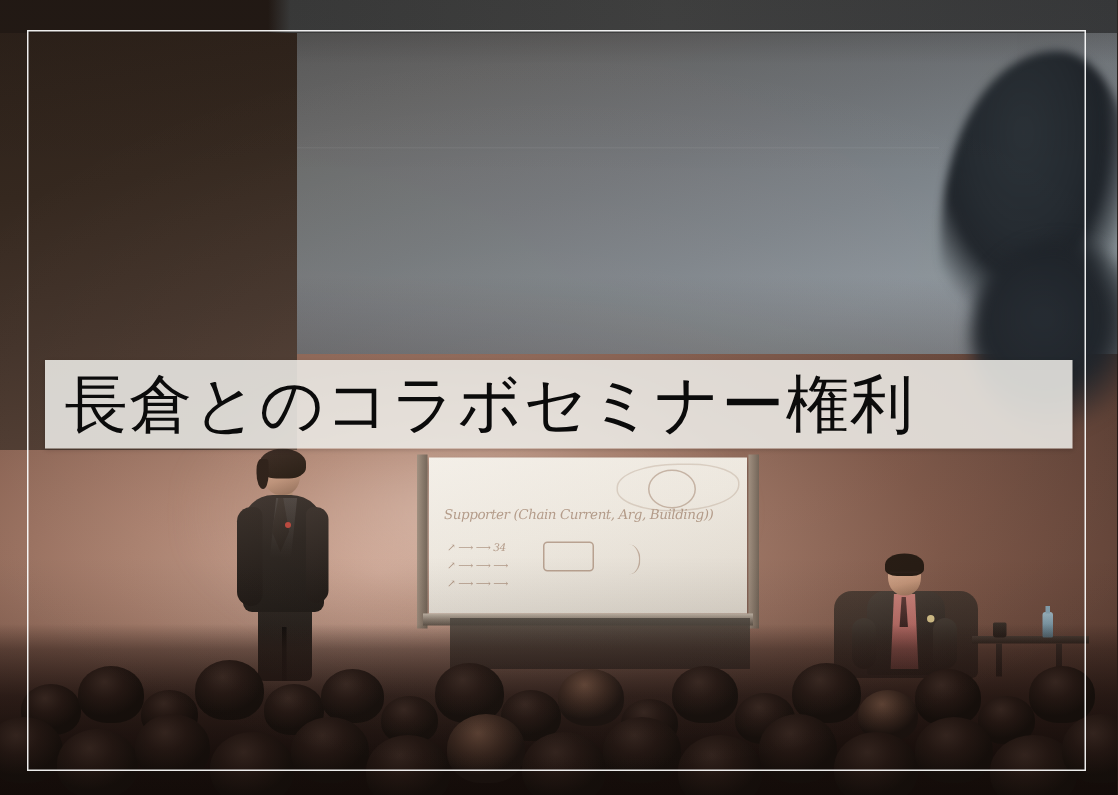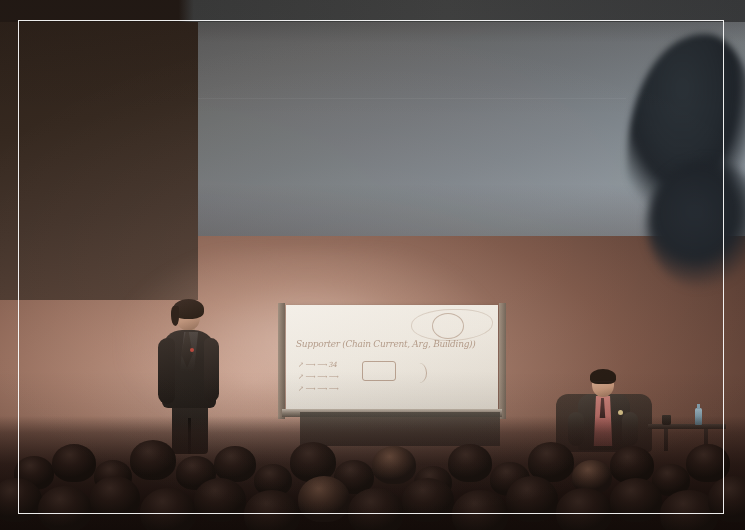--- a/index.html
+++ b/index.html
@@ -465,14 +465,17 @@
         <div class="head" style="left: 620px; top: 62px; width: 52px; height: 44px;"></div>
         <div class="head" style="left: 670px; top: 74px; width: 58px; height: 48px;"></div>
         <div class="head" style="left: 718px; top: 60px; width: 52px; height: 46px;"></div>
       </div>
 
     <div class="grade"></div>
   </div>
 
   <div class="frame"></div>
 
+  <div class="title-band">
+    <div class="title-text">長倉とのコラボセミナー権利</div>
+  </div>
 
 </div>
 
 </body></html>

